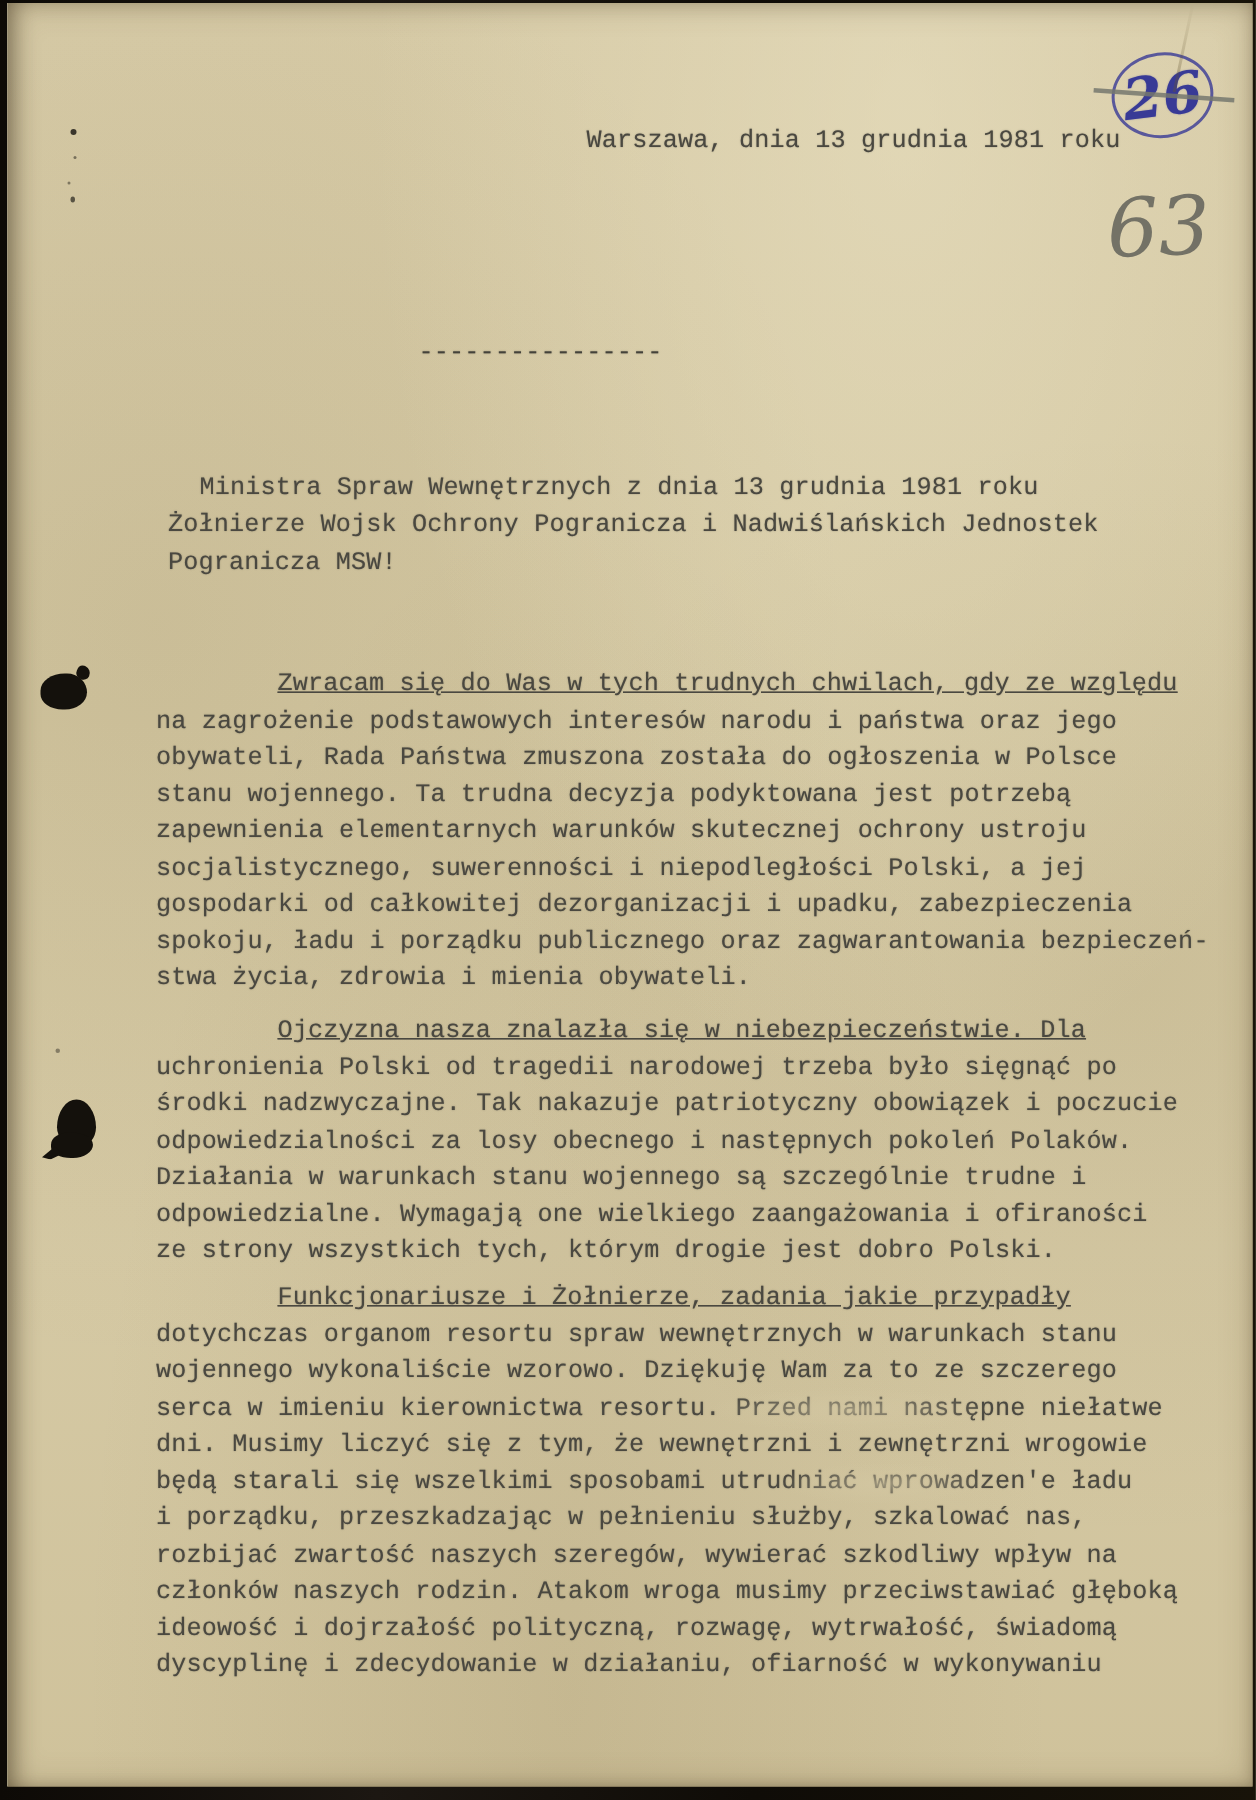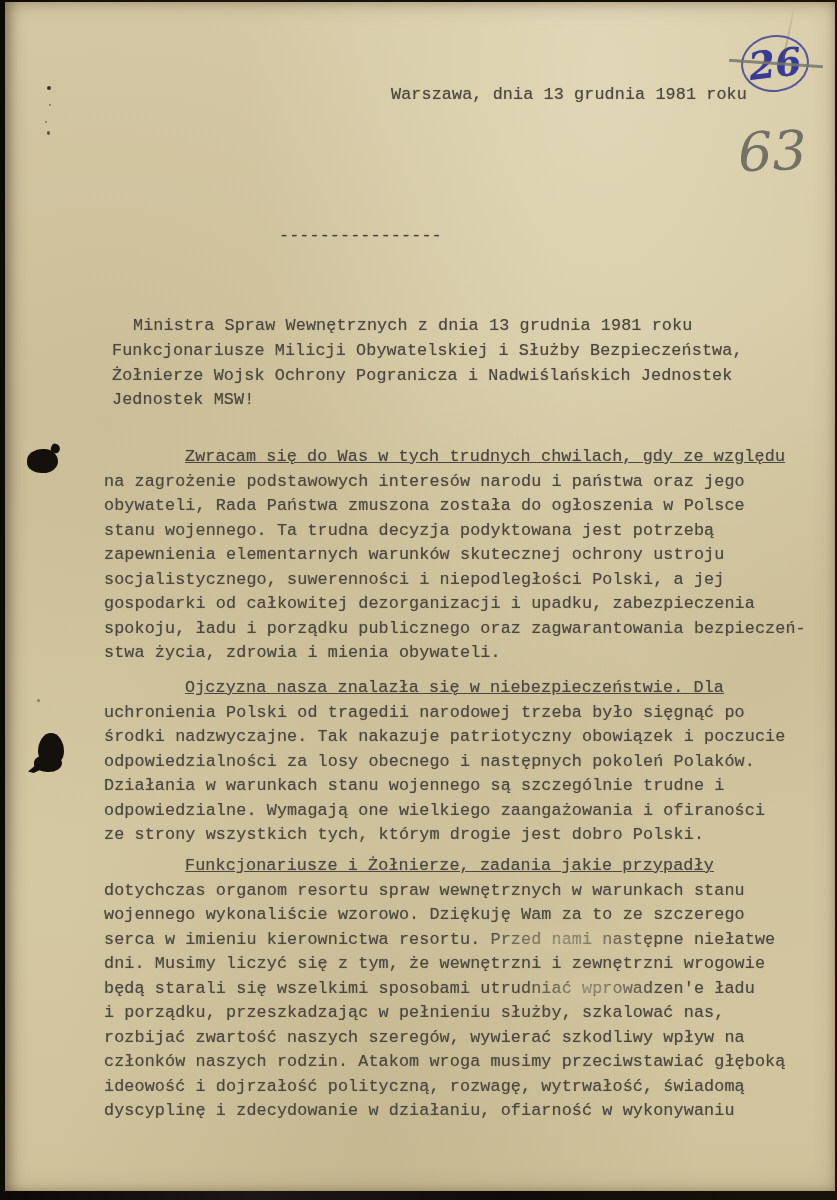--- a/index.html
+++ b/index.html
@@ -77,21 +77,21 @@
     </div>
     <div class="strike-26"></div>
     <div class="crease"></div>
 
     <div class="hand-pencil" style="left:733px;top:118px;font-size:54px;transform:rotate(-2deg);">63</div>
 
     <div class="tw" style="left:274px;top:222px;color:#44423a;">----------------</div>
 
     <div class="tw" style="left:128px;top:264px;margin-top:48px;">Ministra Spraw Wewnętrznych z dnia 13 grudnia 1981 roku</div>
 
-    <div class="tw" style="left:107px;top:337px;"><div class="tline">Funkcjonariusze Milicji Obywatelskiej i Służby Bezpieczeństwa,</div><div class="tline">Żołnierze Wojsk Ochrony Pogranicza i Nadwiślańskich Jednostek</div><div class="tline">Jednostek MSW!</div></div>
+    <div class="tw" style="left:107px;top:337px;"><div class="tline">Żołnierze Wojsk Ochrony Pogranicza i Nadwiślańskich Jednostek</div><div class="tline">Pogranicza MSW!</div></div>
 
     <div class="tw para" style="left:99px;top:443px;"><div class="tline">Zwracam się do Was w tych trudnych chwilach, gdy ze względu</div><div class="tline">na zagrożenie podstawowych interesów narodu i państwa oraz jego</div><div class="tline">obywateli, Rada Państwa zmuszona została do ogłoszenia w Polsce</div><div class="tline">stanu wojennego. Ta trudna decyzja podyktowana jest potrzebą</div><div class="tline">zapewnienia elementarnych warunków skutecznej ochrony ustroju</div><div class="tline">socjalistycznego, suwerenności i niepodległości Polski, a jej</div><div class="tline">gospodarki od całkowitej dezorganizacji i upadku, zabezpieczenia</div><div class="tline">spokoju, ładu i porządku publicznego oraz zagwarantowania bezpieczeń-</div><div class="tline">stwa życia, zdrowia i mienia obywateli.</div></div>
     <div class="tw para" style="left:99px;top:674px;"><div class="tline">Ojczyzna nasza znalazła się w niebezpieczeństwie. Dla</div><div class="tline">uchronienia Polski od tragedii narodowej trzeba było sięgnąć po</div><div class="tline">środki nadzwyczajne. Tak nakazuje patriotyczny obowiązek i poczucie</div><div class="tline">odpowiedzialności za losy obecnego i następnych pokoleń Polaków.</div><div class="tline">Działania w warunkach stanu wojennego są szczególnie trudne i</div><div class="tline">odpowiedzialne. Wymagają one wielkiego zaangażowania i ofiraności</div><div class="tline">ze strony wszystkich tych, którym drogie jest dobro Polski.</div></div>
     <div class="tw para" style="left:99px;top:852px;"><div class="tline">Funkcjonariusze i Żołnierze, zadania jakie przypadły</div><div class="tline">dotychczas organom resortu spraw wewnętrznych w warunkach stanu</div><div class="tline">wojennego wykonaliście wzorowo. Dziękuję Wam za to ze szczerego</div><div class="tline">serca w imieniu kierownictwa resortu. Przed nami następne niełatwe</div><div class="tline">dni. Musimy liczyć się z tym, że wewnętrzni i zewnętrzni wrogowie</div><div class="tline">będą starali się wszelkimi sposobami utrudniać wprowadzen'e ładu</div><div class="tline">i porządku, przeszkadzając w pełnieniu służby, szkalować nas,</div><div class="tline">rozbijać zwartość naszych szeregów, wywierać szkodliwy wpływ na</div><div class="tline">członków naszych rodzin. Atakom wroga musimy przeciwstawiać głęboką</div><div class="tline">ideowość i dojrzałość polityczną, rozwagę, wytrwałość, świadomą</div><div class="tline">dyscyplinę i zdecydowanie w działaniu, ofiarność w wykonywaniu</div></div>
 
     <div class="fade-patch" style="left:468px;top:923px;width:185px;height:30px;"></div>
     <div class="fade-patch" style="left:515px;top:973px;width:140px;height:28px;"></div>
 
     <div class="blot" style="left:22px;top:444px;width:40px;height:32px;">
       <span class="b1-main"></span>

